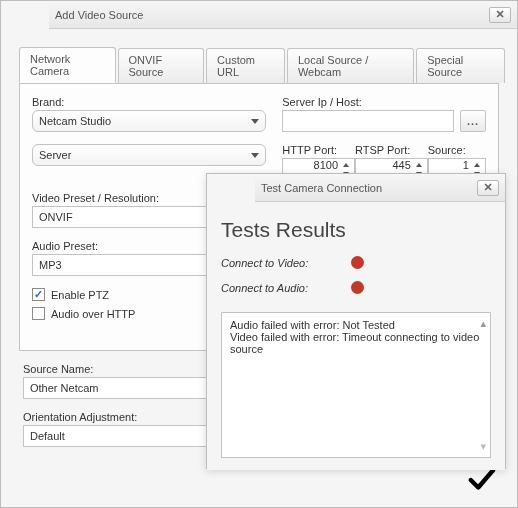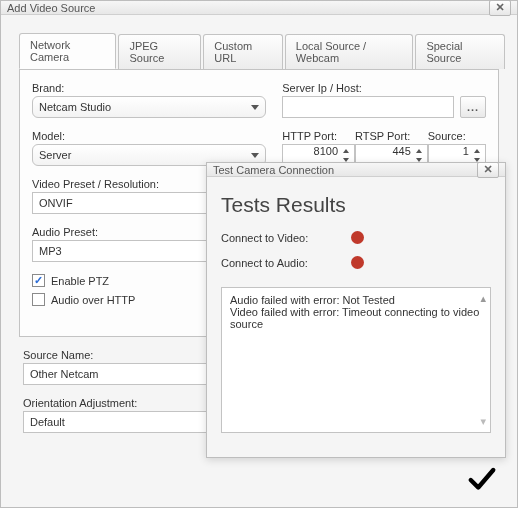--- a/index.html
+++ b/index.html
@@ -1,18 +1,18 @@
 <!DOCTYPE html>
 <html><head>
 <meta charset="utf-8">
 <style>
   * { box-sizing: border-box; font-family: "Segoe UI", Tahoma, sans-serif; font-size: 11px; }
   body { margin:0; padding:0; background:#fff; width:518px; height:508px; position:relative; overflow:hidden; color:#333; }
   .dialog { position:absolute; border:1px solid #bdbdbd; background:#f5f5f5; box-shadow:0 2px 8px rgba(0,0,0,.15); }
-  .titlebar { display:flex; align-items:center; justify-content:space-between; height:14px; padding:0 6px; background:linear-gradient(#f6f6f6,#e7e7e7); border-bottom:1px solid #cfcfcf; }
+  .titlebar { display:flex; align-items:center; justify-content:space-between; height:28px; padding:0 6px; background:linear-gradient(#f6f6f6,#e7e7e7); border-bottom:1px solid #cfcfcf;margin-left:48px; }
   .titlebar .title { font-weight:400; color:#555; }
   .closebtn { width:22px; height:16px; border:1px solid #b8b8b8; border-radius:2px; background:linear-gradient(#fff,#e7e7e7); display:flex; align-items:center; justify-content:center; cursor:pointer; color:#666; font-weight:bold; }
   .dlg-body { padding:10px 10px 8px 10px; background:#f5f5f5; }
 
   
   #main-dialog { left:0; top:0; width:518px; height:508px; }
 
   .tabstrip { display:flex; align-items:flex-end; padding-left:8px; padding-top:8px; }
   .tab { padding:5px 10px; border:1px solid #c3c3c3; border-bottom:none; background:linear-gradient(#fdfdfd,#ececec); color:#555; margin-right:2px; border-radius:3px 3px 0 0; cursor:pointer; }
   .tab.active { background:#fdfdfd; border-bottom:1px solid #fdfdfd; position:relative; top:0; font-weight:400; }
@@ -41,43 +41,43 @@
 
   .sqbtn { width:26px; height:22px; border:1px solid #c3c3c3; background:linear-gradient(#fff,#e9e9e9); display:flex; align-items:center; justify-content:center; cursor:pointer; border-radius:2px; color:#555; font-weight:bold; letter-spacing:1px; }
 
   .below-tabs { padding:4px 12px 8px 12px; }
   .tinput { border:1px solid #c3c3c3; background:#fff; height:22px; padding:0 6px; display:flex; align-items:center; }
 
   .bigcheck { position:absolute; right:20px; bottom:10px; cursor:pointer; color:#000; }
   .bigcheck svg { width:30px; height:30px; }
 
   
-  #test-dialog { left:206px; top:162px; width:300px; height:296px; z-index:10; }
+  #test-dialog { left:206px; top:173px; width:300px; height:296px; z-index:10; }
   #test-dialog .dlg-body { padding:10px 14px 12px 14px; height:calc(100% - 26px); display:flex; flex-direction:column; }
   .resulthdr { font-size:21px; color:#444; margin:6px 0 14px 0; }
-  .resrow { display:flex; align-items:center; gap:12px; margin-bottom:12px; }
+  .resrow { display:flex; align-items:center; gap:12px; margin-bottom:12px;font-style:italic; }
   .resrow .lbl2 { width:118px; color:#333; }
   .dot { width:13px; height:13px; border-radius:50%; }
   .resbox { border:1px solid #c3c3c3; background:#fff; flex:1; padding:6px 8px; overflow:auto; margin-top:6px; position:relative; }
   .resbox .scrollhint { position:absolute; right:4px; top:4px; color:#999; }
   .resbox .scrollhint2 { position:absolute; right:4px; bottom:4px; color:#bbb; }
 </style>
 </head>
 <body>
 
 <div class="dialog" id="main-dialog">
   <div class="titlebar">
     <span class="title">Add Video Source</span>
     <div class="closebtn">✕</div>
   </div>
   <div class="dlg-body">
 
     <div class="tabstrip">
       <div class="tab active">Network Camera</div>
-      <div class="tab">JPEG Source</div>
+      <div class="tab">ONVIF Source</div>
       <div class="tab">Custom URL</div>
       <div class="tab">Local Source / Webcam</div>
       <div class="tab">Special Source</div>
     </div>
 
     <div class="tabpanel">
       <div class="cols">
         <div class="col" style="flex:1.15">
           <div class="field">
             <span class="lbl">Brand:</span>
@@ -97,21 +97,20 @@
                   <span>...</span>
                 </div>
             </div>
           </div>
         </div>
       </div>
 
       <div class="cols">
         <div class="col" style="flex:1.15">
           <div class="field">
-            <span class="lbl">Model:</span>
             <div class="select">
                 <span>Server</span>
               </div>
           </div>
         </div>
         <div class="col" style="flex:1">
           <div class="row" style="gap:0">
             <div class="field" style="flex:1">
               <span class="lbl">HTTP Port:</span>
               <div class="spin">

